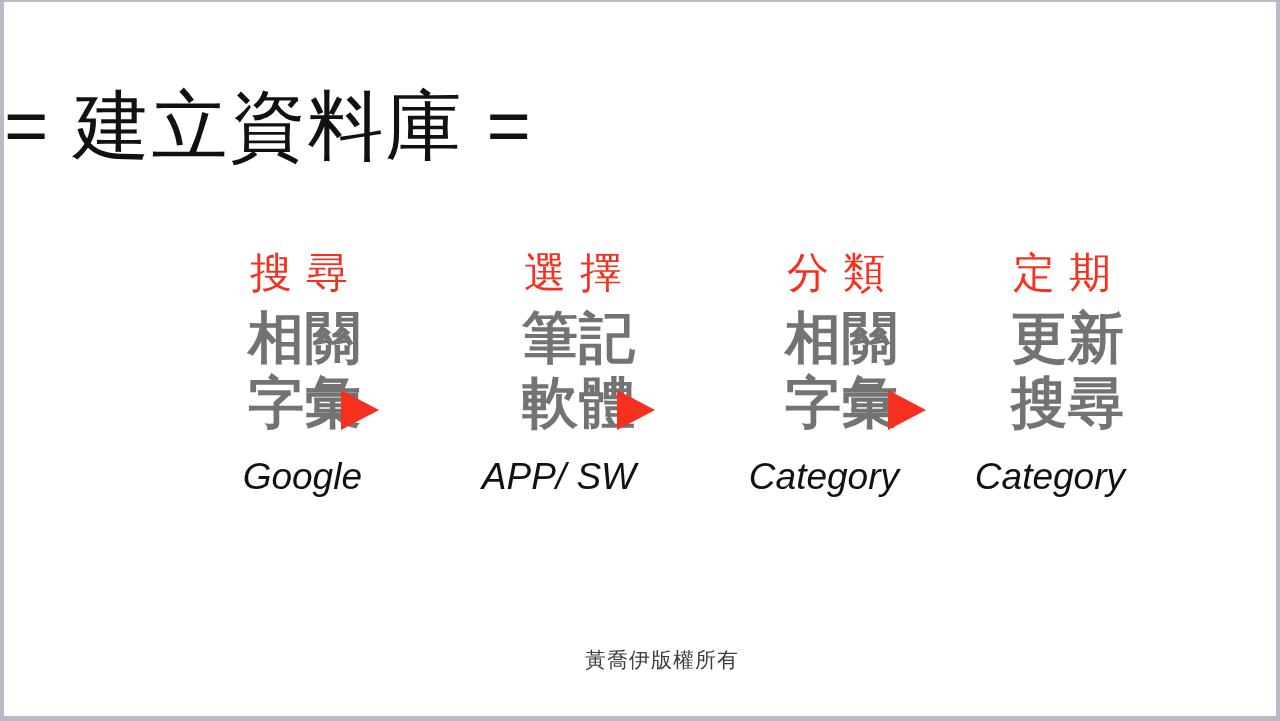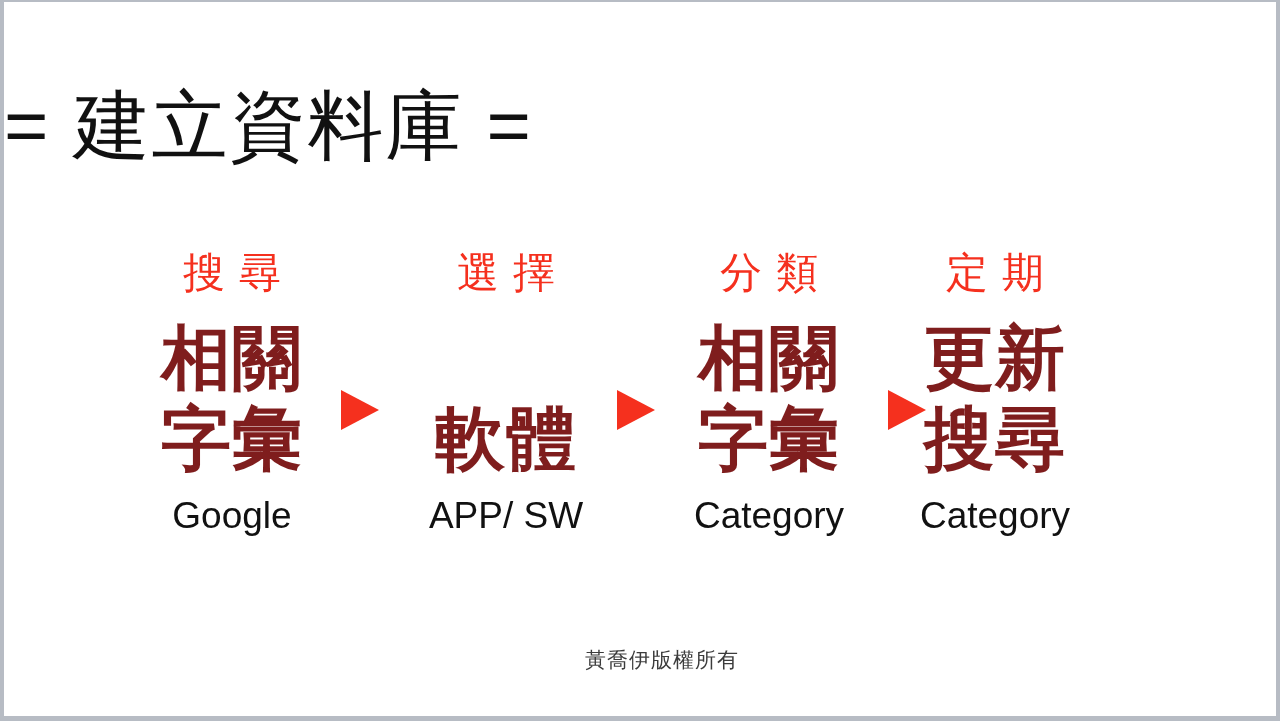--- a/index.html
+++ b/index.html
@@ -28,47 +28,48 @@
     font-size: 76px;
     font-weight: 500;
     letter-spacing: 2px;
     color: #111111;
     white-space: nowrap;
   }
   .step {
     position: absolute;
     top: 248px;
     width: 260px;
-    text-align: center;
+    text-align: right;
   }
   .step-1 { left:  98px; }
   .step-2 { left: 372px; }
   .step-3 { left: 635px; }
   .step-4 { left: 861px; }
   .step-label {
     font-size: 42px;
     font-weight: 400;
     color: #f5301e;
     letter-spacing: 14px;
     padding-left: 14px;
     line-height: 1.1;
   }
   .step-main {
-    margin-top: 22px;
-    font-size: 70px;
+    margin-top: 10px;
+    font-size: 56px;
     font-weight: 900;
     line-height: 1.16;
-    color: #7f1d1d;
+    color: #737373;
     letter-spacing: 1px;
   }
   .step-sub {
-    margin-top: 14px;
+    margin-top: 20px;
     font-size: 37px;
     font-weight: 400;
     color: #111111;
+    font-style: italic;
   }
   .flow-arrow {
     position: absolute;
     top: 388px;
     width: 0;
     height: 0;
     border-top: 20px solid transparent;
     border-bottom: 20px solid transparent;
     border-left: 38px solid #f5301e;
   }
@@ -97,21 +98,21 @@
   <div class="step step-1">
     <div class="step-label">搜尋</div>
     <div class="step-main"><span>相關</span><br><span>字彙</span></div>
     <div class="step-sub">Google</div>
   </div>
 
   <div class="flow-arrow arrow-1"></div>
 
   <div class="step step-2">
     <div class="step-label">選擇</div>
-    <div class="step-main"><br><span>軟體</span></div>
+    <div class="step-main"><span>筆記</span><br><span>軟體</span></div>
     <div class="step-sub">APP/ SW</div>
   </div>
 
   <div class="flow-arrow arrow-2"></div>
 
   <div class="step step-3">
     <div class="step-label">分類</div>
     <div class="step-main"><span>相關</span><br><span>字彙</span></div>
     <div class="step-sub">Category</div>
   </div>

